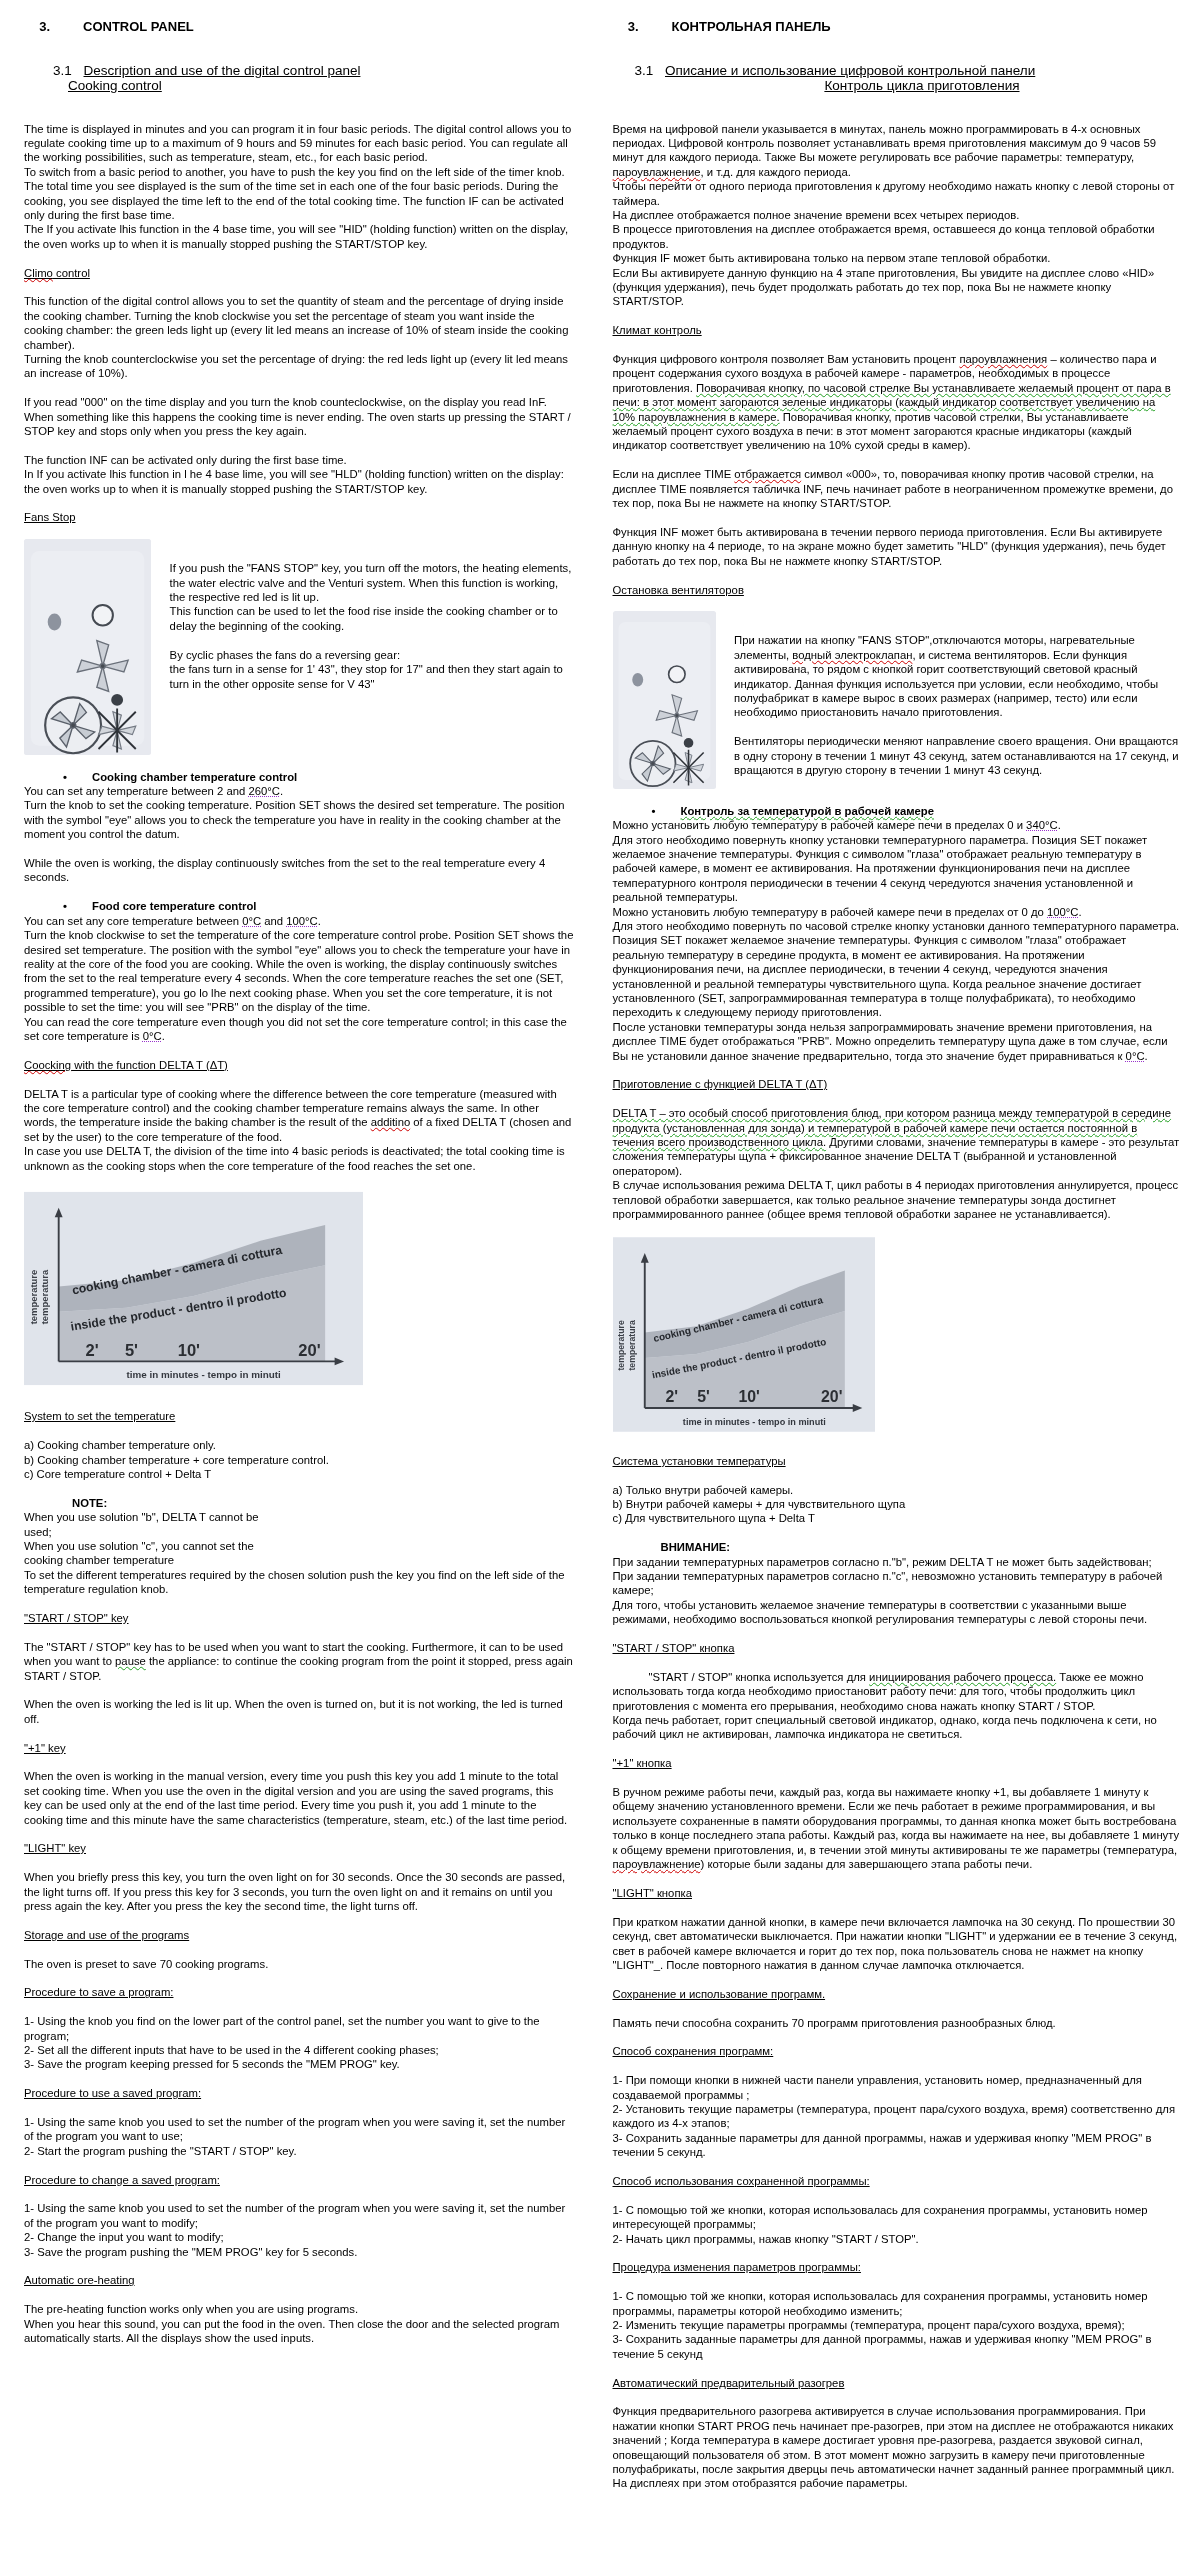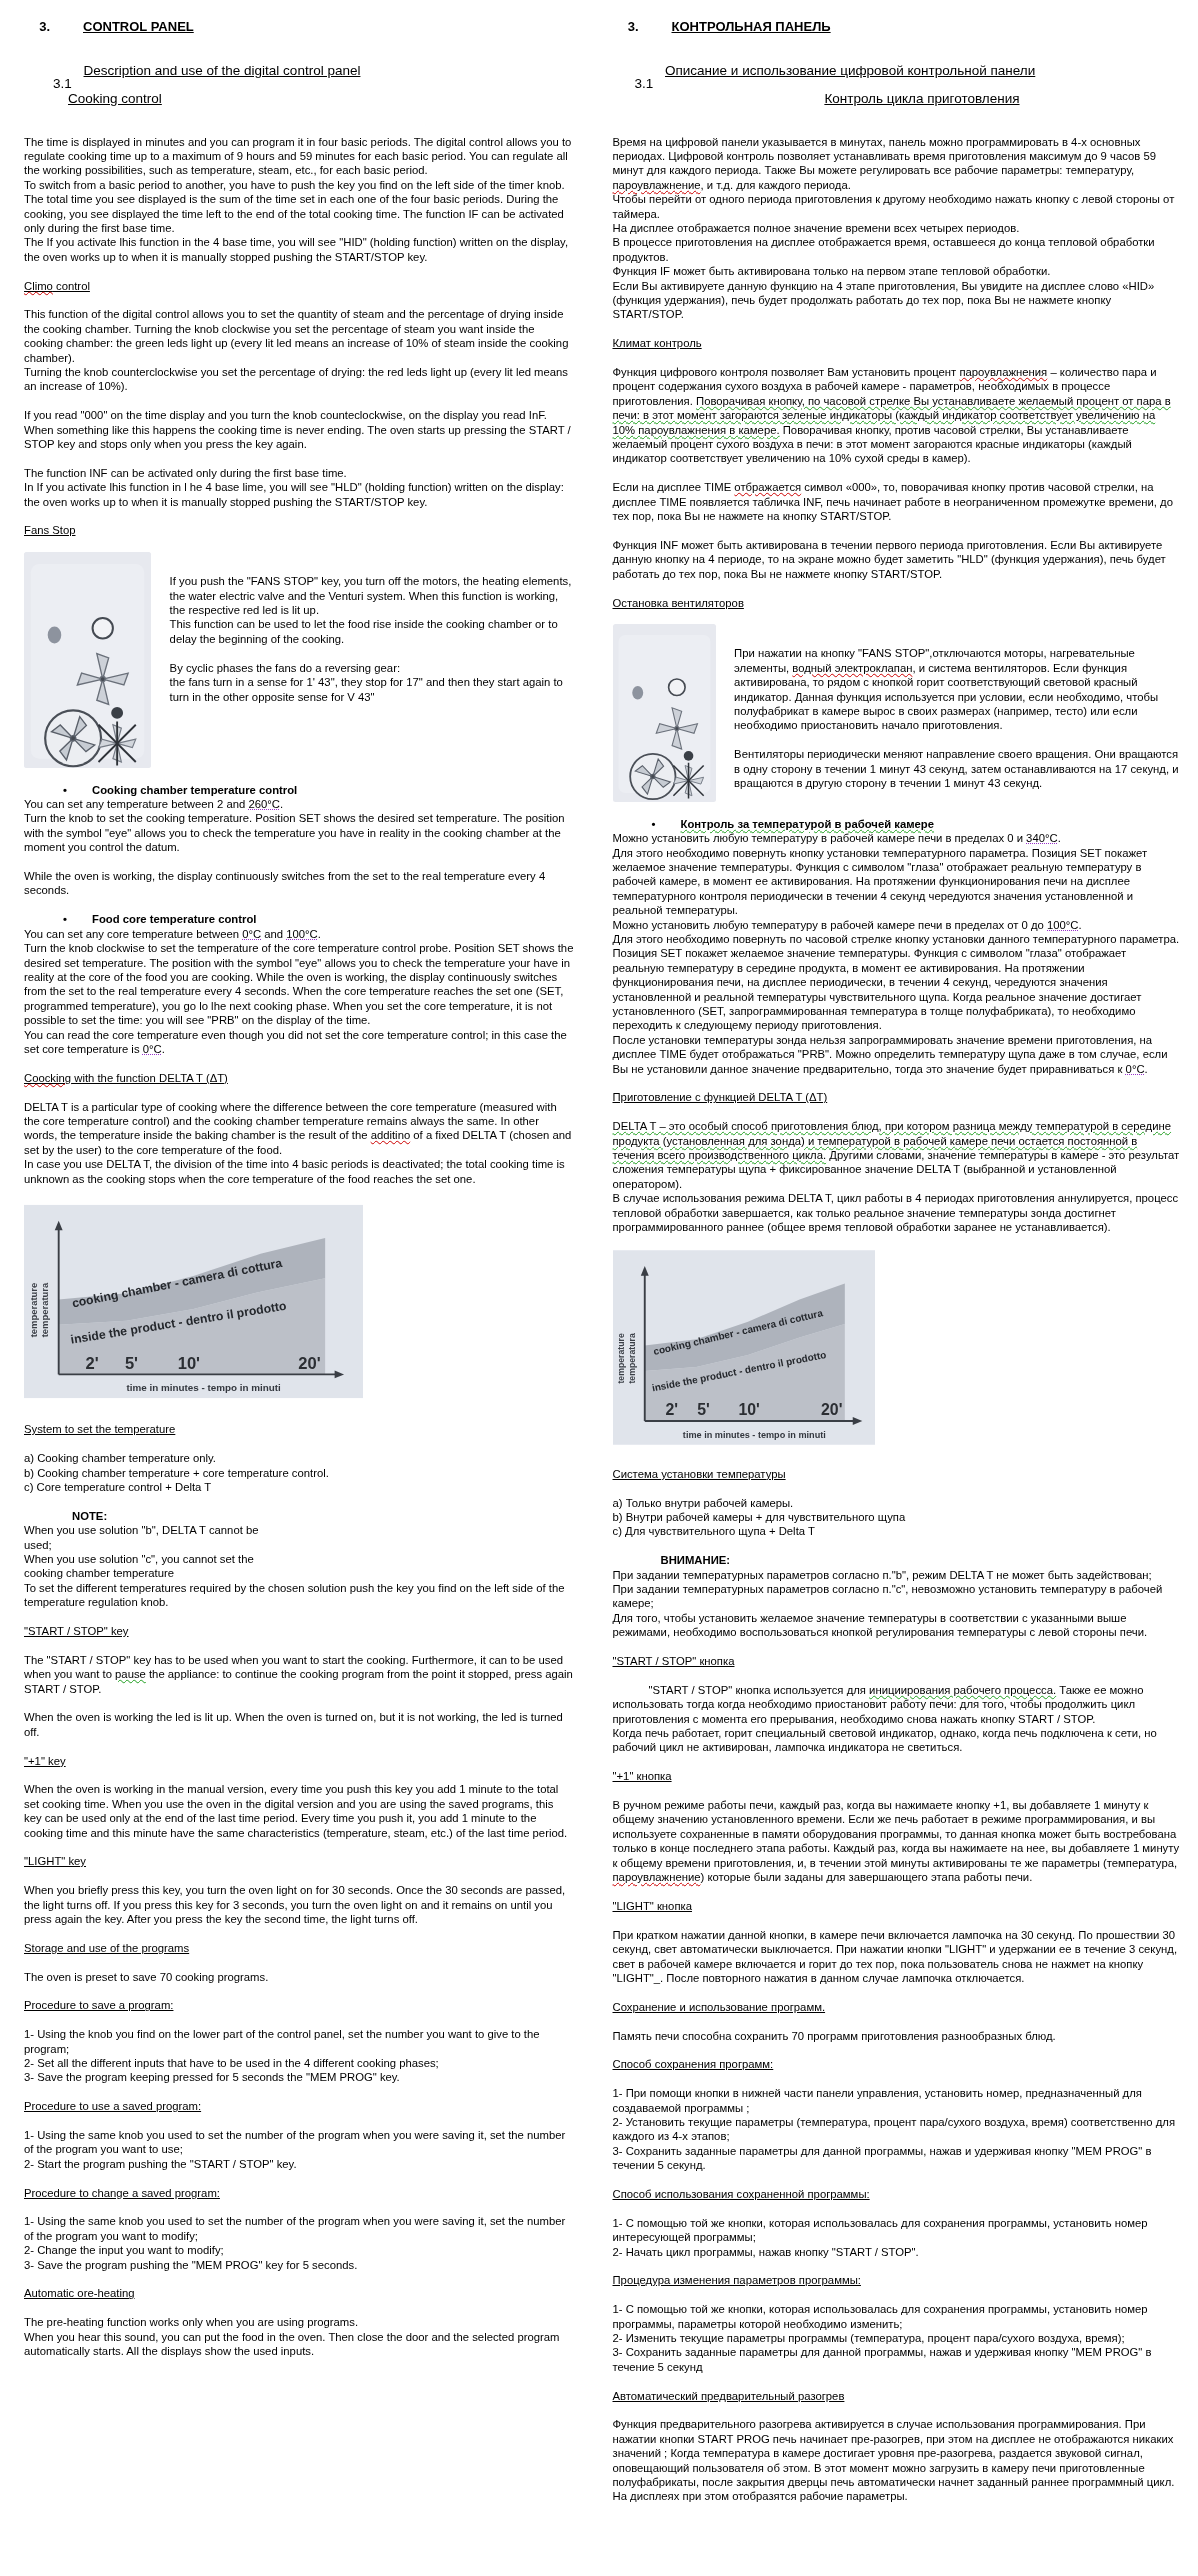--- a/index.html
+++ b/index.html
@@ -5,24 +5,24 @@
   html,body{margin:0;padding:0;background:#fff;}
   body{width:1198px;font-family:"Liberation Sans",sans-serif;color:#000;}
   .page{display:flex;width:1198px;min-height:2576px;background:#fff;}
   .col{width:599px;box-sizing:border-box;}
   .col-en{padding:12px 25.4px 17px 24px;}
   .col-ru{padding:12px 18.6px 17px 13.5px;}
   p,.h3,.li{font-size:11.3px;line-height:14.4px;margin:0;}
   .vgap{height:14.4px;}
   .h1{display:flex;font-size:13px;font-weight:bold;margin:6.8px 0 0 0;}
   .h1 .no{width:59px;padding-left:15.2px;box-sizing:border-box;}
-  .h1 .t{text-decoration:underline;}
+  .h1 .t{}
   .h2{margin-top:29px;}
   .h2 .r1{display:flex;}
-  .h2 .no{width:30.5px;margin-left:29px;margin-top:13px;}
+  .h2 .no{width:30.5px;margin-left:29px;}
   .h2 .t{text-decoration:underline;}
   .h2 .r2{margin-left:44px;text-decoration:underline;}
   .h2ru .no{width:30.5px;margin-left:22px;}
   .h2ru .r2{margin-left:52px;text-align:center;}
   .h3{text-decoration:underline;margin:14.4px 0;}
   .hb{font-weight:bold;margin:14.4px 0 0 0;padding-left:48px;}
   .bul{display:flex;font-weight:bold;padding-left:39px;margin-top:14.4px;}
   .bul .dot{width:29px;}
   .sq-red{text-decoration:underline wavy #cc0000;text-decoration-thickness:0.8px;}
   .sq-green{text-decoration:underline wavy #1f9e1f;text-decoration-thickness:0.8px;}

